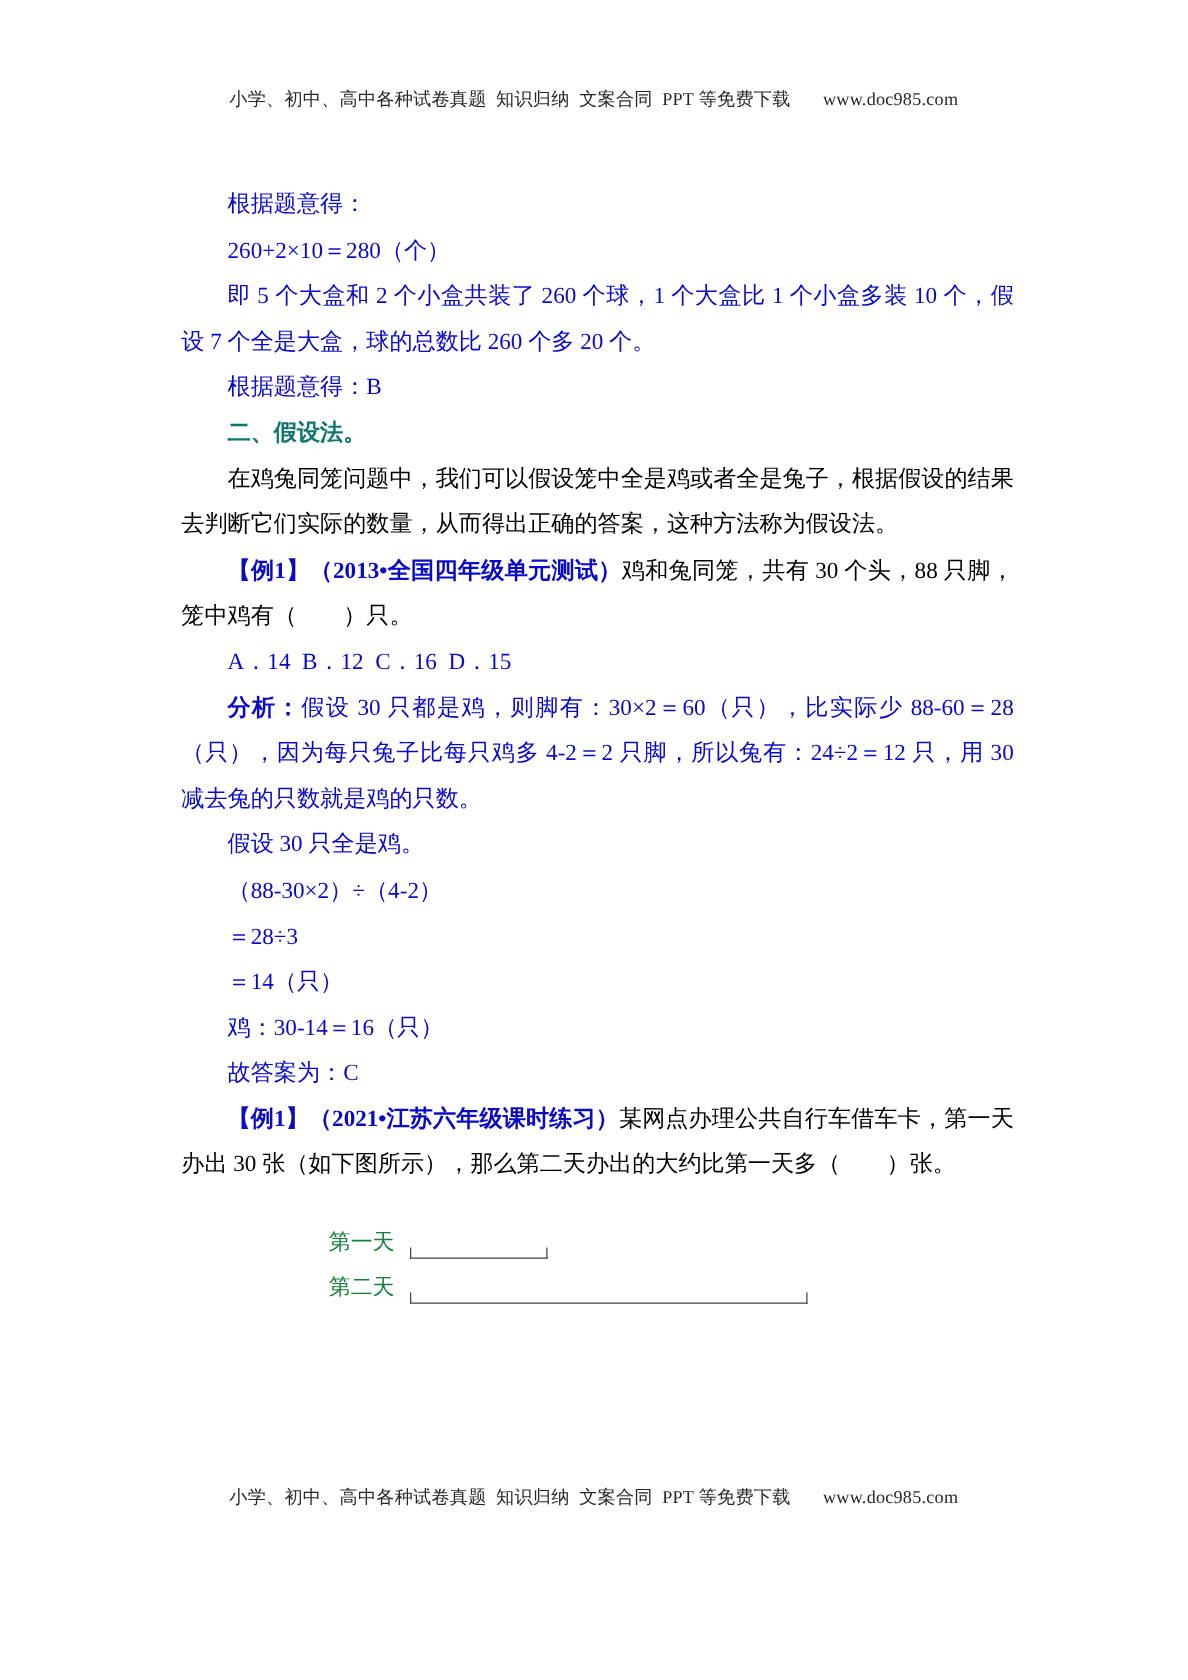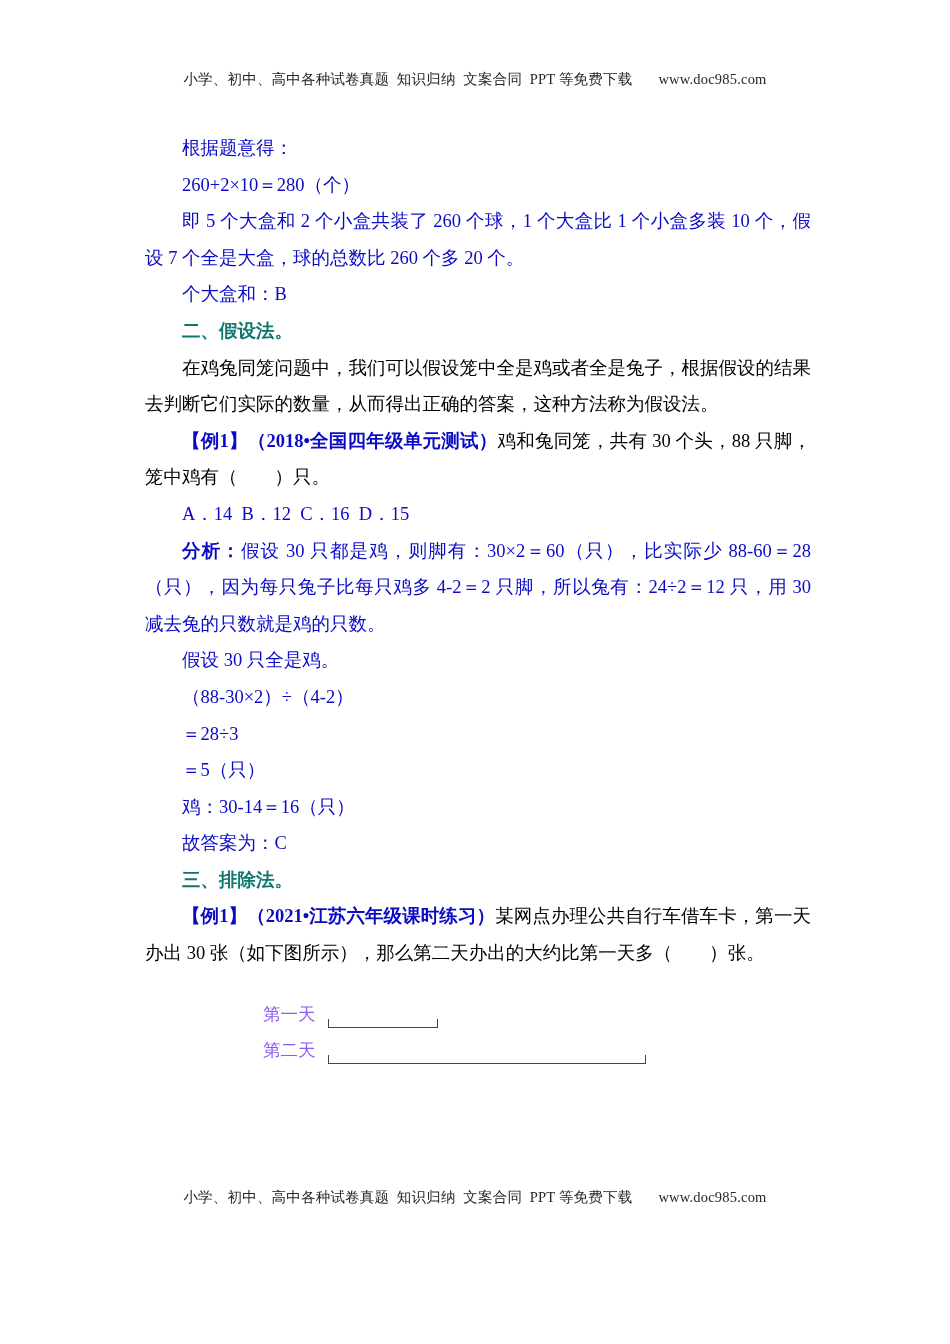--- a/index.html
+++ b/index.html
@@ -16,38 +16,38 @@
     text-align:center;
     font-size:14.5px;color:#262626;
     letter-spacing:0.2px;
     white-space:pre;
   }
   .page-header{top:70px;}
   .page-footer{top:1188px;}
   .hdr-gap{display:inline-block;width:26px;}
 
   .content{
-    position:absolute;left:145px;top:130px;width:666px;
+    position:absolute;left:145px;top:146px;width:666px;
     font-size:18.5px;line-height:36.6px;
     text-align:justify;
   }
   .content p{margin:0;text-indent:2em;}
   .blue{color:#0a0ac6;}
   .bold{font-weight:bold;}
   .red-heading{color:#0f766e;font-weight:bold;}
   .options{white-space:pre-wrap;}
 
   .diagram{
     margin-top:24px;
     margin-left:118px;
     font-size:17.5px;
     line-height:36px;
   }
   .bar-row{display:flex;align-items:flex-end;height:36px;}
-  .bar-label{display:inline-block;color:#8b5cf6;}
+  .bar-label{display:inline-block;color:#15803d;}
   .seg{
     display:inline-block;
     height:9px;
     margin-left:12px;
     margin-bottom:4px;
     border-left:1px solid #444;
     border-right:1px solid #444;
     border-bottom:1px solid #444;
     box-sizing:border-box;
   }
@@ -57,39 +57,38 @@
 
 <div class="page">
 
   <div class="page-header"><span>小学、初中、高中各种试卷真题  知识归纳  文案合同  PPT 等免费下载</span><span class="hdr-gap"></span><span>www.doc985.com</span></div>
 
   <div class="content">
 
     <p class="blue">根据题意得：</p>
     <p class="blue">260+2×10＝280（个）</p>
     <p class="blue">即 5 个大盒和 2 个小盒共装了 260 个球，1 个大盒比 1 个小盒多装 10 个，假设 7 个全是大盒，球的总数比 260 个多 20 个。</p>
-    <p class="blue">个大盒和：B</p>
+    <p class="blue">根据题意得：B</p>
 
     <p class="red-heading">二、假设法。</p>
     <p>在鸡兔同笼问题中，我们可以假设笼中全是鸡或者全是兔子，根据假设的结果去判断它们实际的数量，从而得出正确的答案，这种方法称为假设法。</p>
 
-    <p><span class="blue bold">【例1】（2018•全国四年级单元测试）</span><span>鸡和兔同笼，共有 30 个头，88 只脚，笼中鸡有（　　）只。</span></p>
+    <p><span class="blue bold">【例1】（2013•全国四年级单元测试）</span><span>鸡和兔同笼，共有 30 个头，88 只脚，笼中鸡有（　　）只。</span></p>
 
     <p class="blue options">A．14  B．12  C．16  D．15</p>
 
     <p class="blue"><span class="bold">分析：</span><span>假设 30 只都是鸡，则脚有：30×2＝60（只），比实际少 88-60＝28（只），因为每只兔子比每只鸡多 4-2＝2 只脚，所以兔有：24÷2＝12 只，用 30 减去兔的只数就是鸡的只数。</span></p>
 
     <p class="blue">假设 30 只全是鸡。</p>
     <p class="blue">（88-30×2）÷（4-2）</p>
     <p class="blue">＝28÷3</p>
-    <p class="blue">＝5（只）</p>
+    <p class="blue">＝14（只）</p>
     <p class="blue">鸡：30-14＝16（只）</p>
     <p class="blue">故答案为：C</p>
 
-    <p class="red-heading">三、排除法。</p>
 
     <p><span class="blue bold">【例1】（2021•江苏六年级课时练习）</span><span>某网点办理公共自行车借车卡，第一天办出 30 张（如下图所示），那么第二天办出的大约比第一天多（　　）张。</span></p>
 
     <div class="diagram">
       <div class="bar-row">
         <span class="bar-label">第一天</span>
         <span class="seg" style="width: 110px;"></span>
       </div>
       <div class="bar-row">
         <span class="bar-label">第二天</span>

